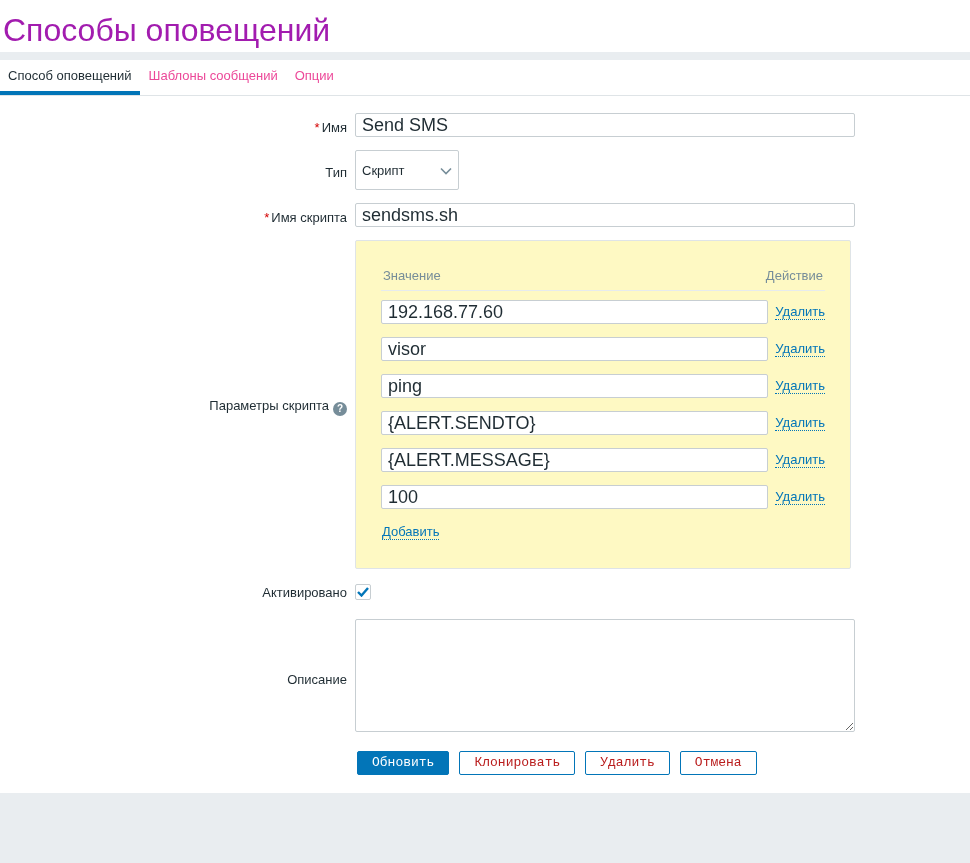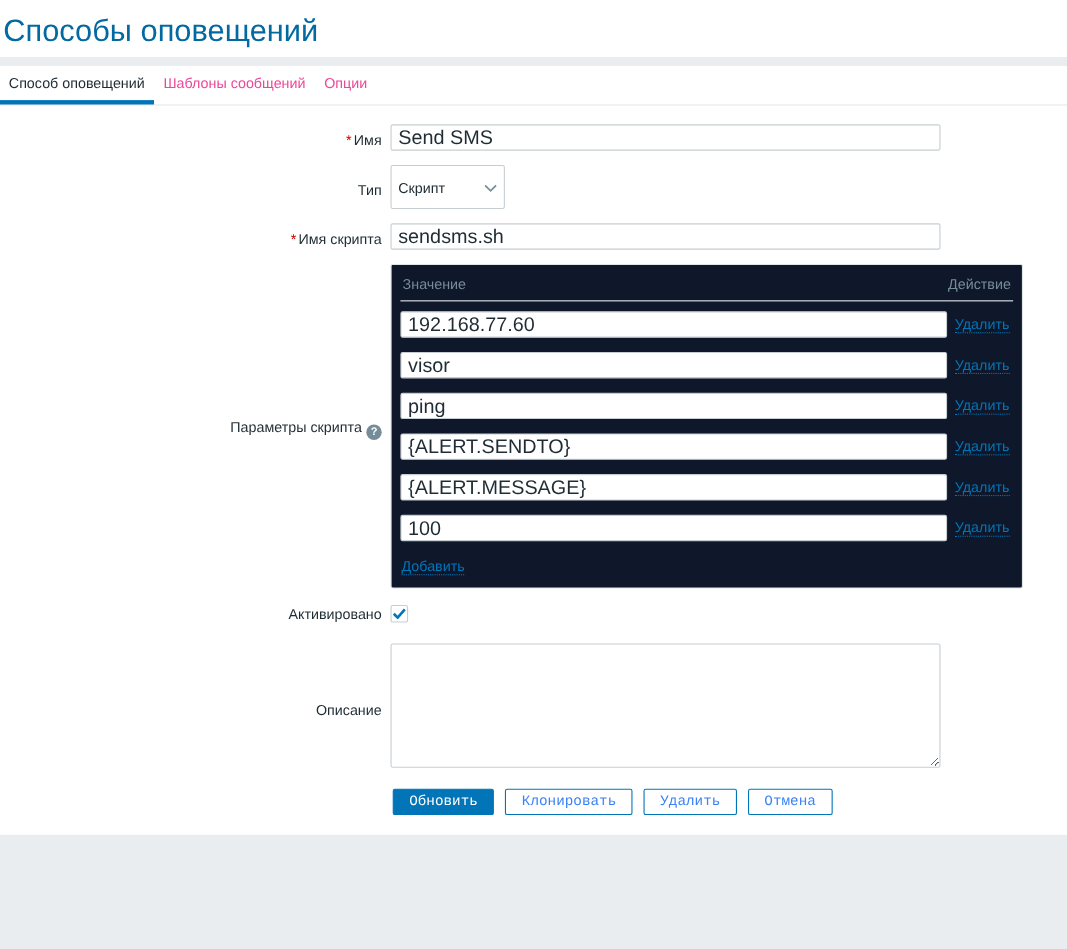--- a/index.html
+++ b/index.html
@@ -7,21 +7,21 @@
     width: 970px; height: 863px;
     background: #e9edf0;
     font-family: "Liberation Sans", sans-serif;
     font-size: 13px;
     color: #1f2c33;
     overflow: hidden;
   }
   .header { background: #fff; height: 52px; }
   .header h1 {
     margin: 0; padding: 12px 0 0 3px;
-    font-size: 28px; font-weight: 400; color: #0369a1;
+    font-size: 32px; font-weight: 400; color: #a21caf;
   }
   .gray-band { height: 8px; background: #e9edf0; }
   .tabbar {
     background: #fff; height: 36px;
     border-bottom: 1px solid #dfe4e7;
     display: flex; align-items: stretch;
     box-sizing: border-box;
   }
   .tab {
     padding: 0 8px; line-height: 32px;
@@ -60,23 +60,23 @@
   }
   .select-box svg { flex: 0 0 auto; }
   .help-icon {
     display: inline-block; width: 14px; height: 14px;
     background: #768d99; color: #fff; border-radius: 50%;
     font-size: 10px; font-weight: bold; line-height: 14px;
     text-align: center; vertical-align: -2px; margin-left: 4px;
     cursor: pointer;
   }
   .param-box {
-    width: 575px; box-sizing: border-box;
+    width: 496px; box-sizing: border-box;
     border: 1px solid #dfe4e7; border-radius: 2px;
-    padding: 8px; background: #0f172a;
+    padding: 25px; background: #fef9c3;
   }
   .param-header {
     display: flex; justify-content: space-between;
     color: #768d99; padding: 2px 2px 7px 2px;
     border-bottom: 1px solid #e6ebee; margin-bottom: 9px;
   }
   .param-row { display: flex; align-items: center; margin-bottom: 13px; }
   .param-row input { width: 497px; }
   .param-action { padding-left: 7px; line-height: 24px; }
   a.link {
@@ -99,21 +99,21 @@
     justify-content: center; cursor: pointer; margin-top: 2px;
   }
   .buttons { display: flex; gap: 10px; padding-left: 357px; }
   .btn {
     height: 24px; box-sizing: border-box;
     padding: 0 14px; border-radius: 2px;
     font-family: Liberation Mono, monospace; font-size: 13px;
     cursor: pointer; line-height: 22px;
   }
   .btn-primary { background: #0275b8; color: #fff; border: 1px solid #0275b8; }
-  .btn-alt { background: #fff; color: #3b82f6; border: 1px solid #0275b8; }
+  .btn-alt { background: #fff; color: #b91c1c; border: 1px solid #0275b8; }
   .page-footer { height: 130px; background: #e9edf0; }
 </style>
 </head>
 <body>
 
 <div class="header">
   <h1>Способы оповещений</h1>
 </div>
 
 <div class="gray-band"></div>

